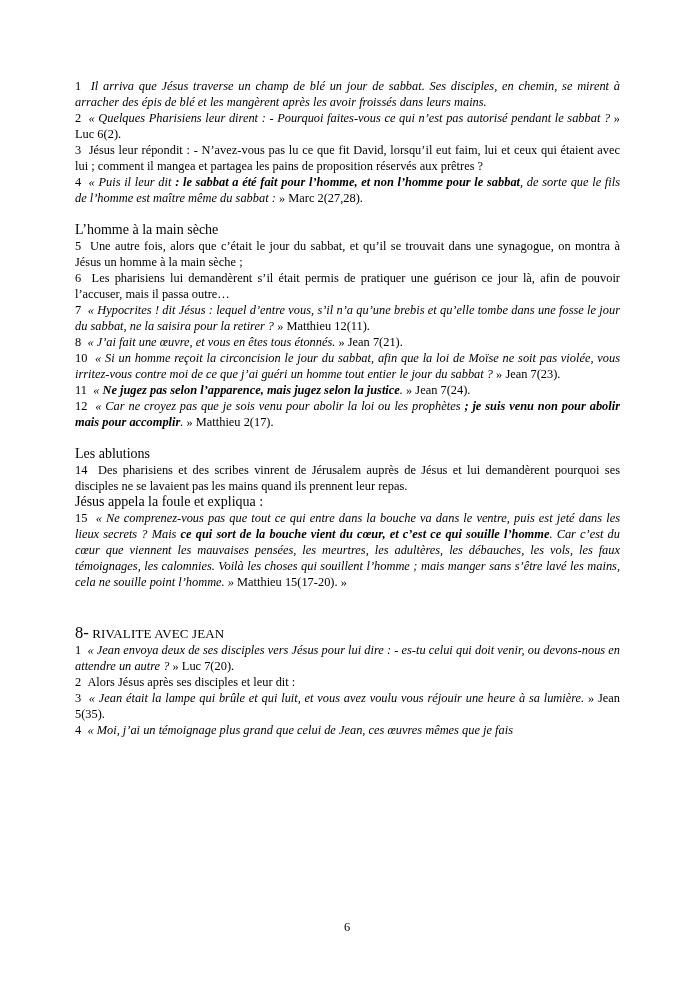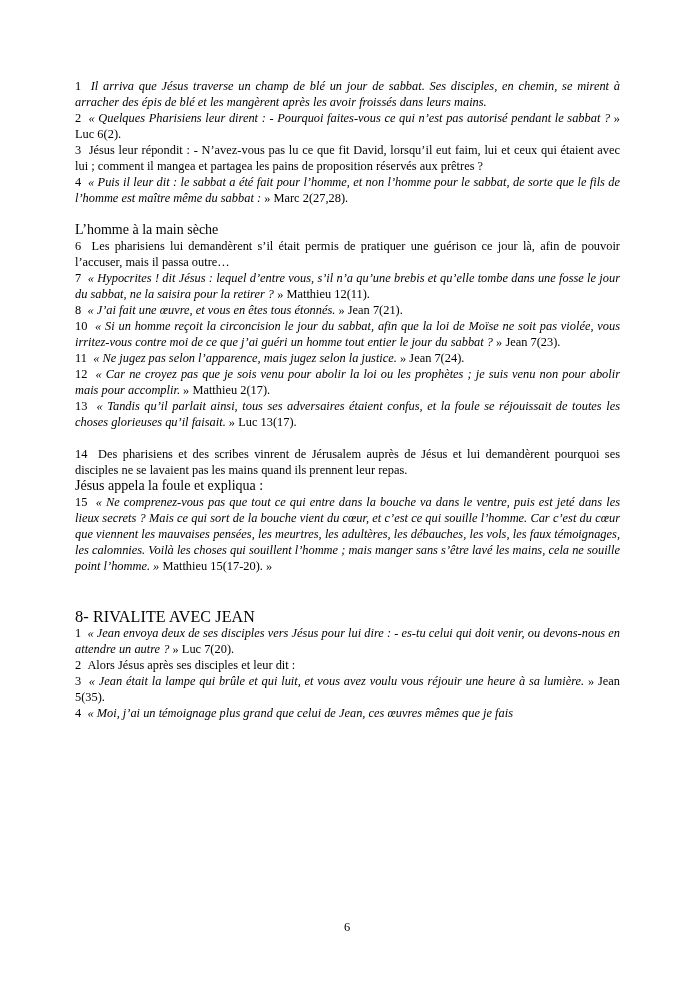--- a/index.html
+++ b/index.html
@@ -32,21 +32,21 @@
   p.para {
     margin: 0;
     padding: 0;
     font-size: 12.4px;
     line-height: 16.0px;
     text-align: justify;
     text-justify: inter-word;
     hyphens: none;
   }
   .it { font-style: italic; }
-  .bi { font-style: italic; font-weight: normal; }
+  .bi { font-style: italic; font-weight: bold; }
   .rm { font-style: normal; font-weight: normal; }
   .heading-plain {
     margin: 0;
     padding: 0;
     font-size: 14px;
     line-height: 16.0px;
     text-align: left;
     font-style: normal;
   }
   .spacer {
@@ -61,21 +61,21 @@
     line-height: 17px;
     text-align: left;
     white-space: nowrap;
   }
   .section-head .num {
     font-size: 16.5px;
     font-style: normal;
     font-weight: normal;
   }
   .section-head .ttl {
-    font-size: 16px;
+    font-size: 13px;
     font-style: normal;
     font-weight: normal;
     letter-spacing: 0.15px;
   }
   .pagenum {
     position: absolute;
     left: 0;
     top: 920px;
     width: 694px;
     text-align: center;
@@ -88,28 +88,29 @@
 <body>
 
 <div class="page">
   <div class="content" id="content-root">
       <p class="para"><span class="numlabel">1</span>&nbsp;&nbsp;<span class="it">Il arriva que Jésus traverse un champ de blé un jour de sabbat. Ses disciples, en chemin, se mirent à arracher des épis de blé et les mangèrent après les avoir froissés dans leurs mains.</span></p>
       <p class="para"><span class="numlabel">2</span>&nbsp;&nbsp;<span class="it">« Quelques Pharisiens leur dirent : - Pourquoi faites-vous ce qui n’est pas autorisé pendant le sabbat ? </span><span class="rm">» Luc 6(2).</span></p>
       <p class="para"><span class="numlabel">3</span>&nbsp;&nbsp;<span class="rm">Jésus leur répondit : - N’avez-vous pas lu ce que fit David, lorsqu’il eut faim, lui et ceux qui étaient avec lui ; comment il mangea et partagea les pains de proposition réservés aux prêtres ?</span></p>
       <p class="para"><span class="numlabel">4</span>&nbsp;&nbsp;<span class="it">« Puis il leur dit </span><span class="bi">: le sabbat a été fait pour l’homme, et non l’homme pour le sabbat</span><span class="it">, de sorte que le fils de l’homme est maître même du sabbat : </span><span class="rm">» Marc 2(27,28).</span></p>
       <div class="spacer"></div>
       <p class="heading-plain"><span class="rm">L’homme à la main sèche</span></p>
+      <p class="para"><span class="numlabel">5</span>&nbsp;&nbsp;<span class="rm">Une autre fois, alors que c’était le jour du sabbat, et qu’il se trouvait dans une synagogue, on montra à Jésus un homme à la main sèche ;</span></p>
       <p class="para"><span class="numlabel">6</span>&nbsp;&nbsp;<span class="rm">Les pharisiens lui demandèrent s’il était permis de pratiquer une guérison ce jour là, afin de pouvoir l’accuser, mais il passa outre…</span></p>
       <p class="para"><span class="numlabel">7</span>&nbsp;&nbsp;<span class="it">« Hypocrites ! dit Jésus : lequel d’entre vous, s’il n’a qu’une brebis et qu’elle tombe dans une fosse le jour du sabbat, ne la saisira pour la retirer ? </span><span class="rm">» Matthieu 12(11).</span></p>
       <p class="para"><span class="numlabel">8</span>&nbsp;&nbsp;<span class="it">«  J’ai fait une œuvre, et vous en êtes tous étonnés. </span><span class="rm">» Jean 7(21).</span></p>
       <p class="para"><span class="numlabel">10</span>&nbsp;&nbsp;<span class="it">« Si un homme reçoit la circoncision le jour du sabbat, afin que la loi de Moïse ne soit pas violée, vous irritez-vous contre moi de ce que j’ai guéri un homme tout entier le jour du sabbat ? </span><span class="rm">» Jean 7(23).</span></p>
       <p class="para"><span class="numlabel">11</span>&nbsp;&nbsp;<span class="it">« </span><span class="bi">Ne jugez pas selon l’apparence, mais jugez selon la justice</span><span class="it">. </span><span class="rm">» Jean 7(24).</span></p>
       <p class="para"><span class="numlabel">12</span>&nbsp;&nbsp;<span class="it">« Car ne croyez pas que je sois venu pour abolir la loi ou les prophètes </span><span class="bi">; je suis venu non pour abolir mais pour accomplir</span><span class="it">. </span><span class="rm">» Matthieu 2(17).</span></p>
-      <p class="para"><span class="numlabel">13</span>&nbsp;&nbsp;<span class="it">« Tandis qu’il parlait ainsi, tous ses adversaires étaient confus, et la foule se réjouissait de toutes les choses glorieuses qu’il faisait. </span><span class="rm">» Luc 13(17).</span></p>
       <div class="spacer"></div>
+      <p class="heading-plain"><span class="rm">Les ablutions</span></p>
       <p class="para"><span class="numlabel">14</span>&nbsp;&nbsp;<span class="rm">Des pharisiens et des scribes vinrent de Jérusalem auprès de Jésus et lui demandèrent pourquoi ses disciples ne se lavaient pas les mains quand ils prennent leur repas.</span></p>
       <p class="heading-plain"><span class="rm">Jésus appela la foule et expliqua :</span></p>
       <p class="para"><span class="numlabel">15</span>&nbsp;&nbsp;<span class="it">« Ne comprenez-vous pas que tout ce qui entre dans la bouche va dans le ventre, puis est jeté dans les lieux secrets ?  Mais </span><span class="bi">ce qui sort de la bouche vient du cœur, et c’est ce qui souille l’homme</span><span class="it">. Car c’est du cœur que viennent les mauvaises pensées, les meurtres, les adultères, les débauches, les vols, les faux témoignages, les calomnies. Voilà les choses qui souillent l’homme ; mais manger sans s’être lavé les mains, cela ne souille point l’homme. » </span><span class="rm">Matthieu 15(17-20). »</span></p>
       <div class="spacer-lg"></div>
       <div class="section-head"><span class="num">8-</span><span class="ttl"> RIVALITE AVEC JEAN</span></div>
       <p class="para"><span class="numlabel">1</span>&nbsp;&nbsp;<span class="it">« Jean envoya deux de ses disciples vers Jésus pour lui dire : - es-tu celui qui doit venir, ou devons-nous en attendre un autre ? </span><span class="rm">» Luc 7(20).</span></p>
       <p class="para"><span class="numlabel">2</span>&nbsp;&nbsp;<span class="rm">Alors Jésus après ses disciples et leur dit :</span></p>
       <p class="para"><span class="numlabel">3</span>&nbsp;&nbsp;<span class="it">« Jean était la lampe qui brûle et qui luit, et vous avez voulu vous réjouir une heure à sa lumière. </span><span class="rm">» Jean 5(35).</span></p>
       <p class="para"><span class="numlabel">4</span>&nbsp;&nbsp;<span class="it">« Moi, j’ai un témoignage plus grand que celui de Jean, ces œuvres mêmes que je fais</span></p>
     </div>

